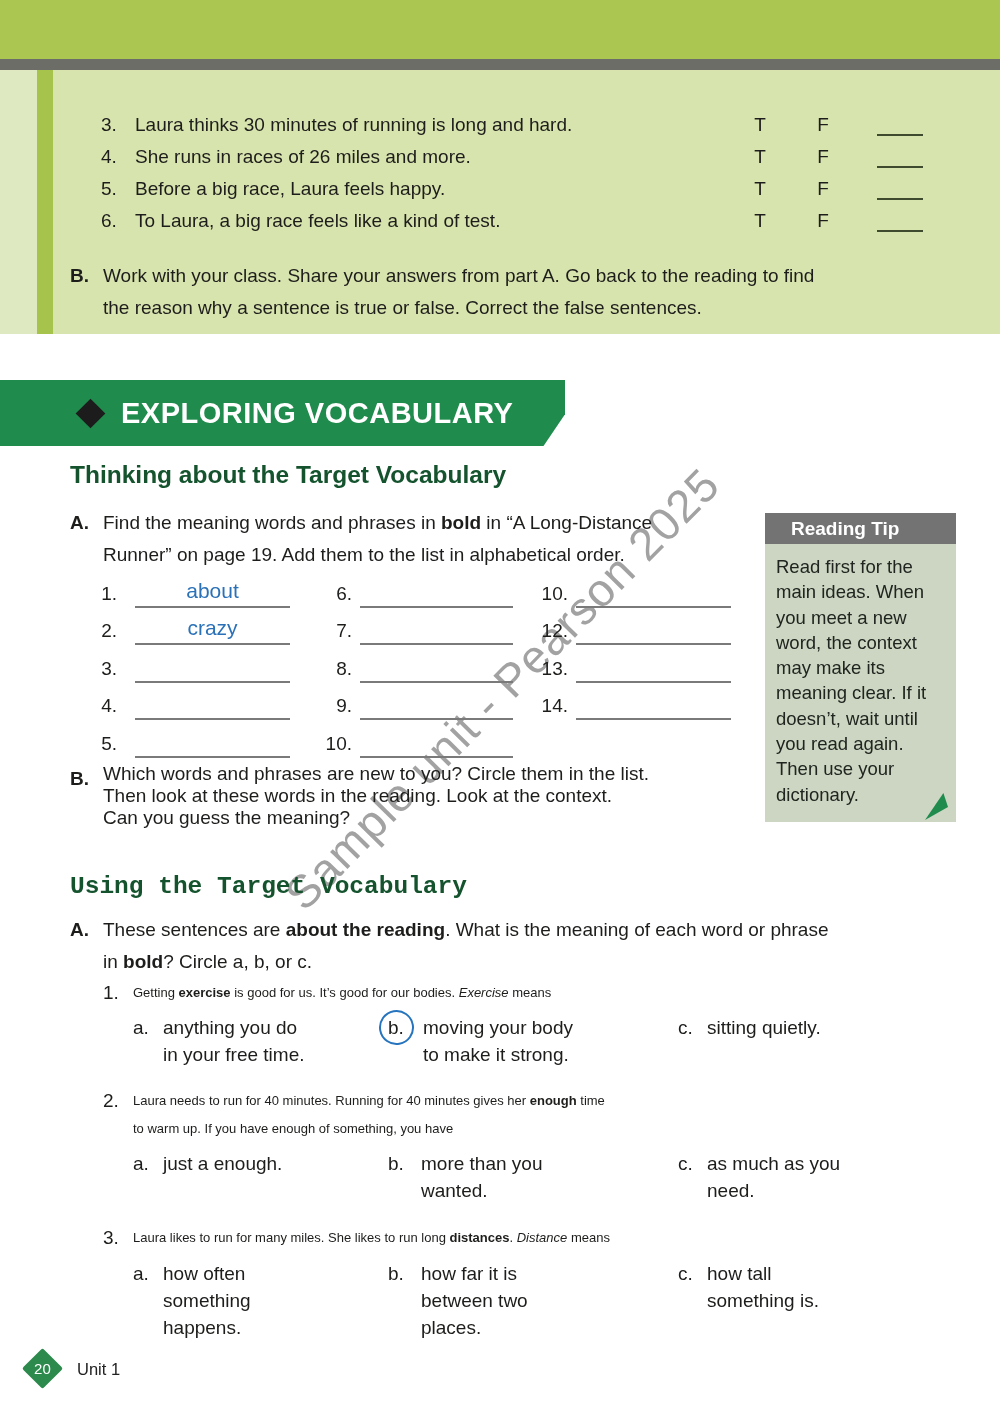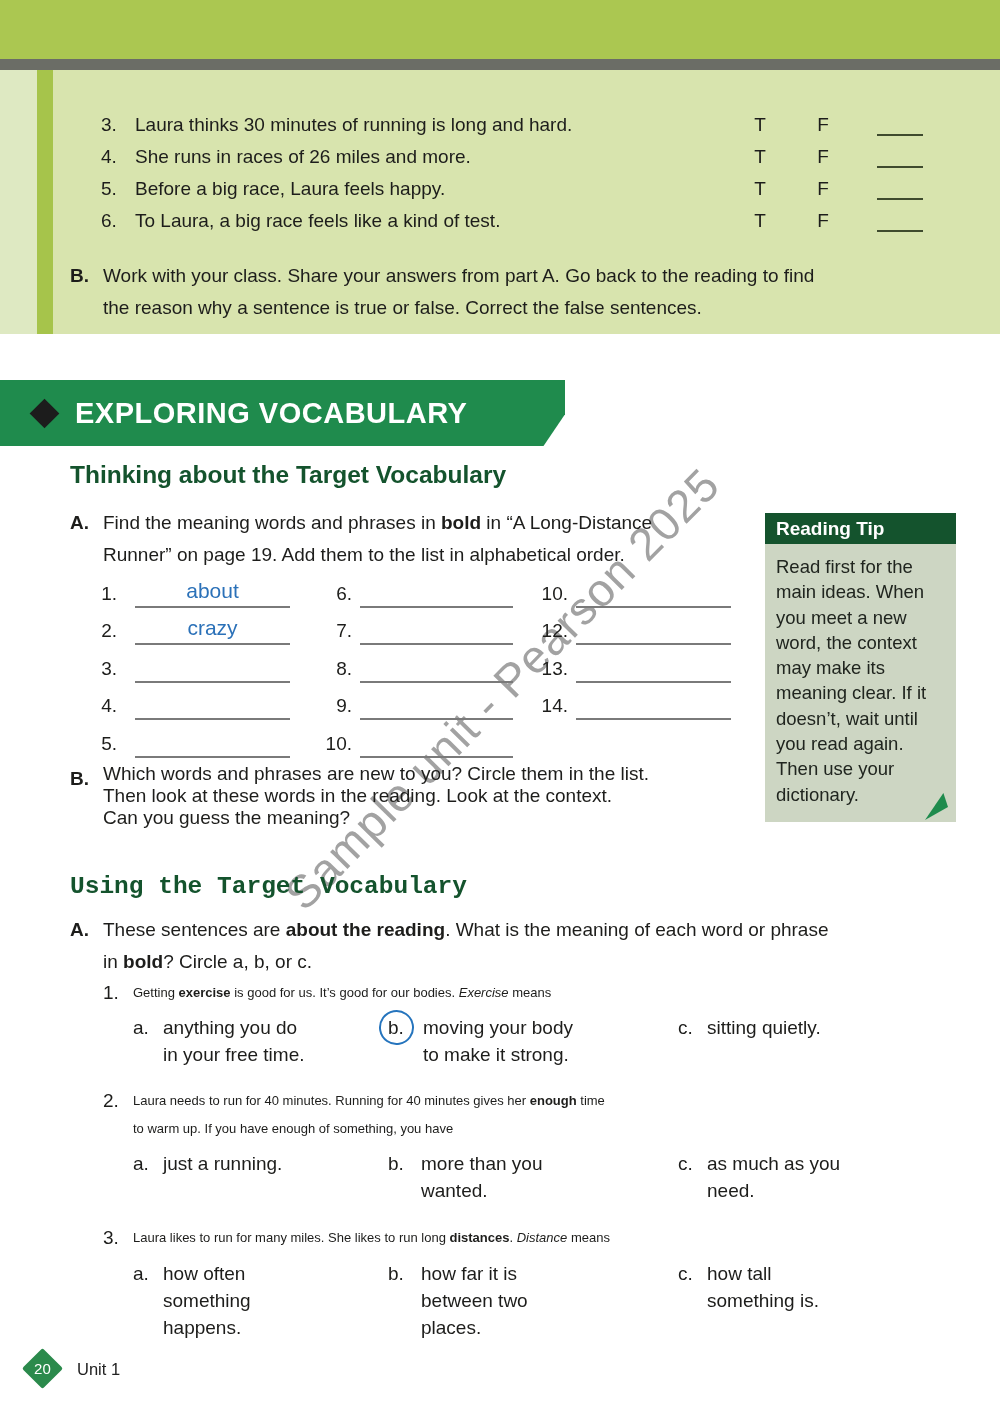--- a/index.html
+++ b/index.html
@@ -30,21 +30,21 @@
   .para { font-size:19px; line-height:32px; white-space:pre-line; }
 
   
   .watermark { left:132px; top:662px; width:740px; text-align:center; font-size:46px;
                color:#8b8b8b; opacity:0.8; letter-spacing:1px; white-space:nowrap;
                transform:rotate(-45.5deg); }
 
   
   .banner { left:0; top:380px; width:565px; height:66px; background:#1f8b4d;
             clip-path:polygon(0 0, 100% 0, 100% 52%, 96.2% 100%, 0 100%);
-            display:flex; align-items:center; padding-left:34px; }
+            display:flex; align-items:center; padding-left:80px; }
   .banner-diamond { width:21px; height:21px; background:#1c1c1c; transform:rotate(45deg); margin-right:20px; flex:0 0 auto; }
   .banner-title { color:#ffffff; font-weight:bold; font-size:29px; letter-spacing:0.5px; white-space:nowrap; }
 
   .heading { font-size:24.5px; font-weight:bold; color:#14532d; white-space:nowrap; }
 
   
   .blank-col { top:570px; }
   .blank-row { position:relative; height:37.5px; display:flex; align-items:flex-end; }
   .blank-num { display:inline-block; text-align:right; font-size:19px; line-height:28px; }
   .blank-line { position:relative; display:inline-block; height:28px; border-bottom:2px solid #7a7a7a; }
@@ -52,21 +52,21 @@
                  color:#2b71b8; font-size:21px; white-space:nowrap; }
   .c1 .blank-num { width:32px; margin-right:18px; }
   .c1 .blank-line { width:155px; }
   .c2 .blank-num { width:44px; margin-right:8px; }
   .c2 .blank-line { width:153px; }
   .c3 .blank-num { width:50px; margin-right:8px; }
   .c3 .blank-line { width:155px; }
 
   
   .tip-box { left:765px; top:513px; width:191px; }
-  .tip-header { position:relative; background:#14532d; height:31px; line-height:31px; padding-left:11px; }
+  .tip-header { position:relative; background:#737373; height:31px; line-height:31px; padding-left:26px; }
   .tip-title { color:#ffffff; font-weight:bold; font-size:19px; }
   .tip-pointer { position:absolute; left:10px; top:31px; width:0; height:0;
                  border-top:12px solid #1f8b4d; border-right:15px solid transparent; }
   .tip-body { position:relative; background:#cdd6c3; padding:10px 10px 15px 11px;
               font-size:18.5px; line-height:25.3px; white-space:pre-line; color:#20251f; }
   .tip-corner { position:absolute; right:8px; bottom:2px; width:23px; height:27px;
                 background:#1f8b4d; clip-path:polygon(80% 0, 100% 52%, 0 100%); }
 
   
   .q-num { font-size:19px; line-height:28px; }
@@ -271,21 +271,21 @@
     <span class="opt-text" style="left:423px;">moving your body
 to make it strong.</span>
     <span class="opt-letter" style="left:678px;">c.</span>
     <span class="opt-text" style="left:707px;">sitting quietly.</span>
   </div>
 
   <div class="abs q-num" style="left:103px; top:1087px;">2.</div>
   <div class="abs q-stem" style="left:133px; top:1087px;"><span>Laura needs to run for 40 minutes. Running for 40 minutes gives her </span><span class="b">enough</span><span> time</span><br><span>to warm up. If you have enough of something, you have</span></div>
   <div class="abs" style="left:0; top:1150px; width:1000px; height:60px;">
     <span class="opt-letter" style="left:133px;">a.</span>
-    <span class="opt-text" style="left:163px;">just a running.</span>
+    <span class="opt-text" style="left:163px;">just a enough.</span>
     <span class="opt-letter" style="left:388px;">b.</span>
     <span class="opt-text" style="left:421px;">more than you
 wanted.</span>
     <span class="opt-letter" style="left:678px;">c.</span>
     <span class="opt-text" style="left:707px;">as much as you
 need.</span>
   </div>
 
   <div class="abs q-num" style="left:103px; top:1224px;">3.</div>
   <div class="abs q-stem" style="left:133px; top:1224px;"><span>Laura likes to run for many miles. She likes to run long </span><span class="b">distances</span><span>. </span><span class="i">Distance</span><span> means</span></div>

